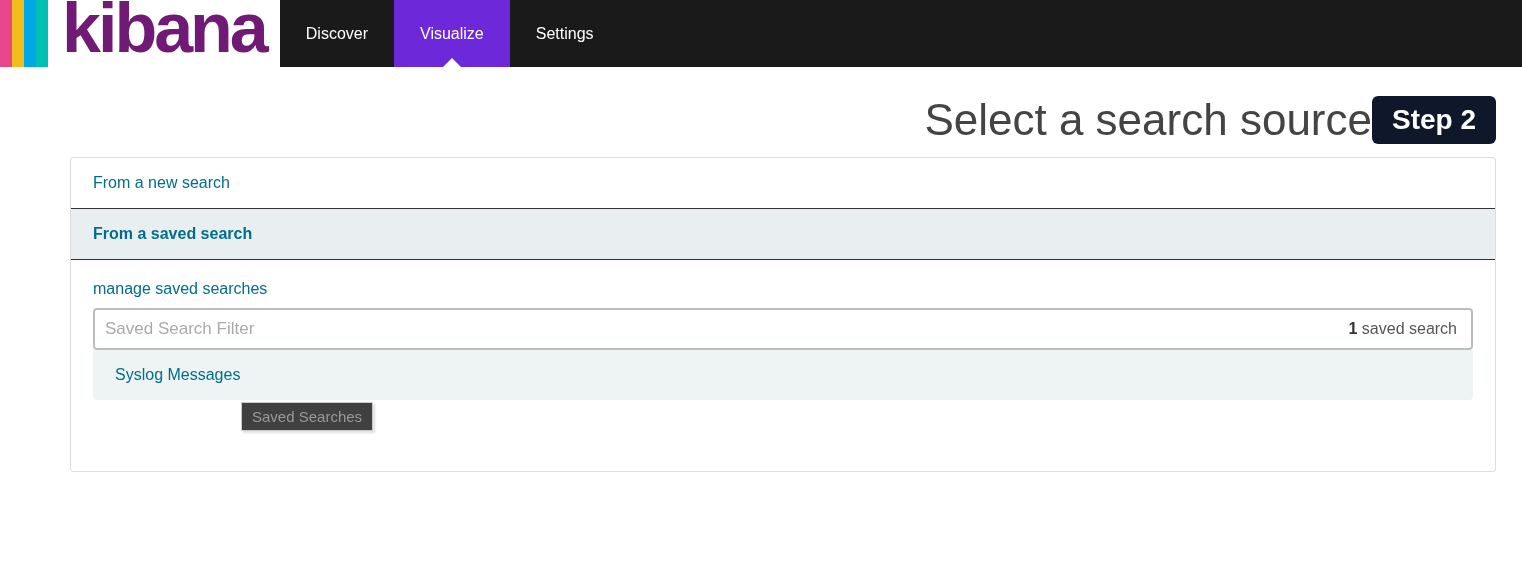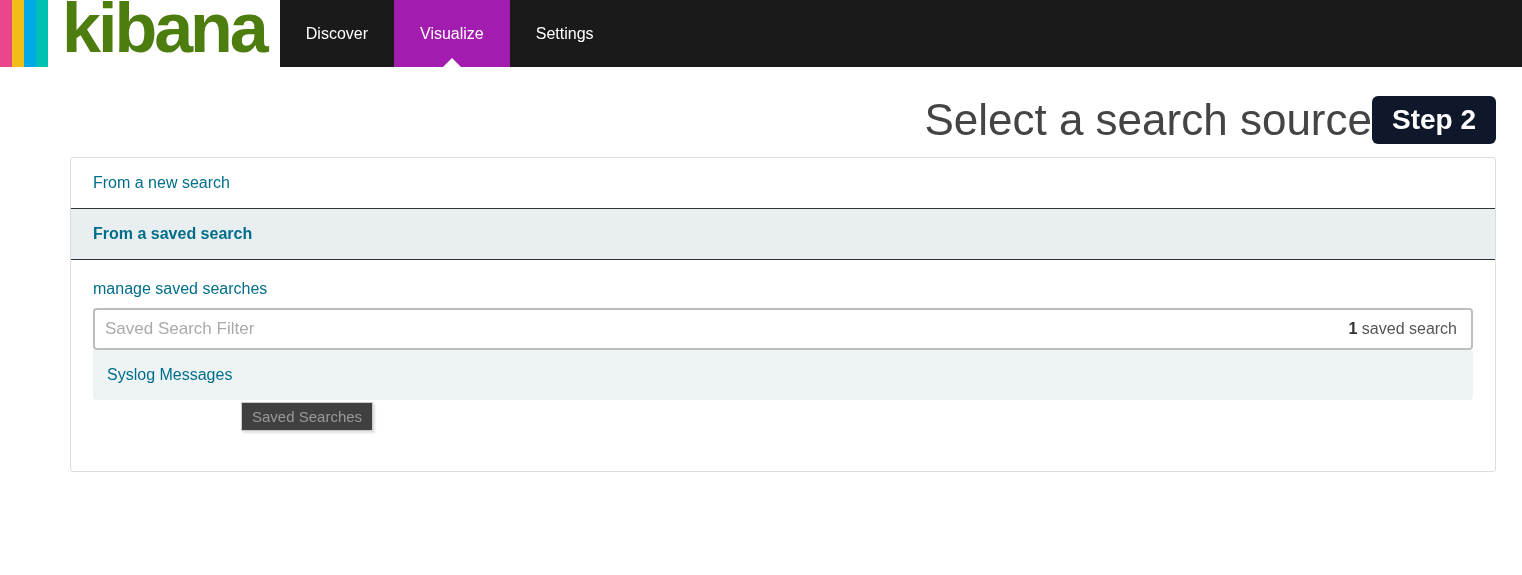--- a/index.html
+++ b/index.html
@@ -30,41 +30,41 @@
     .logo-text-wrap {
       background: #fff;
       display: flex;
       align-items: center;
       padding: 0 14px 0 0;
       position: relative;
     }
     .logo-text {
       font-size: 70px;
       font-weight: 700;
-      color: #4d7c0f;
+      color: #701a75;
       letter-spacing: -3px;
       line-height: 0.8;
       position: relative;
       top: -6px;
     }
     .nav-items {
       display: flex;
       align-items: stretch;
     }
     .nav-item {
       display: flex;
       align-items: center;
       padding: 0 26px;
       color: #fff;
       font-size: 16px;
       cursor: pointer;
       position: relative;
     }
     .nav-item.active {
-      background: #a21caf;
+      background: #6d28d9;
     }
     .nav-item.active::after {
       content: '';
       position: absolute;
       bottom: 0;
       left: 50%;
       transform: translateX(-50%);
       border-left: 9px solid transparent;
       border-right: 9px solid transparent;
       border-bottom: 9px solid #fff;
@@ -148,21 +148,21 @@
       color: #555;
       white-space: nowrap;
     }
     .filter-count b { font-weight: 700; color: #333;}
     .results {
       background: #eef3f4;
       border-radius: 0 0 4px 4px;
       margin-top: 0;
     }
     .result-item {
-      padding: 16px 14px;
+      padding: 16px 22px;
       font-size: 16px;
       color: #006e8a;
       cursor: pointer;
     }
     .tooltip-box {
       position: relative;
       display:inline-block;
       margin-left: 148px;
       margin-top: 2px;
       border: 1px solid #ccc;

